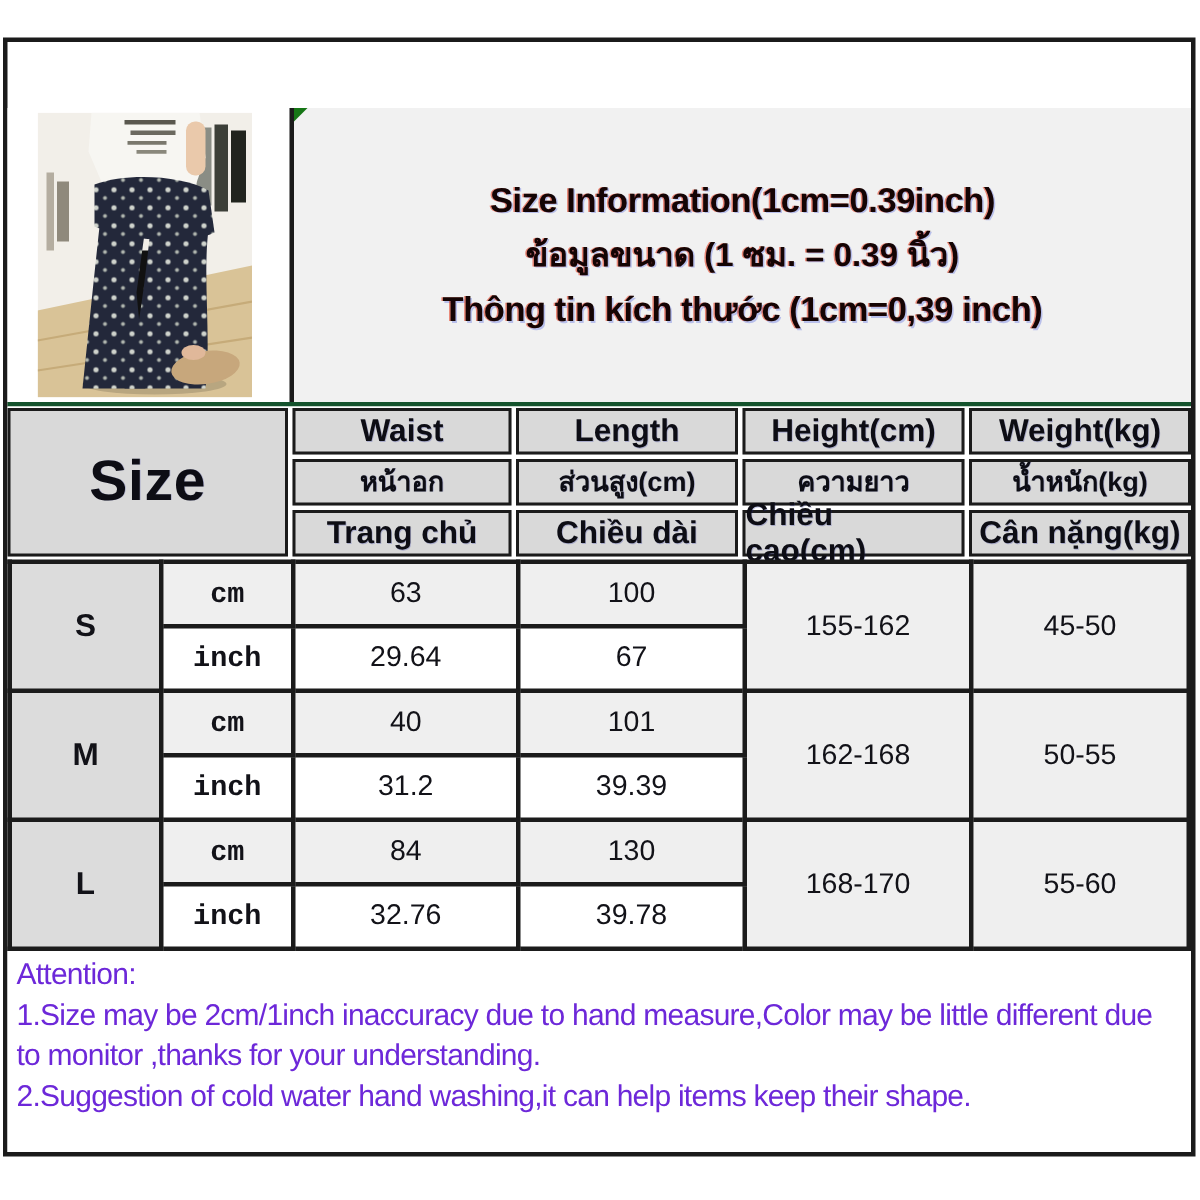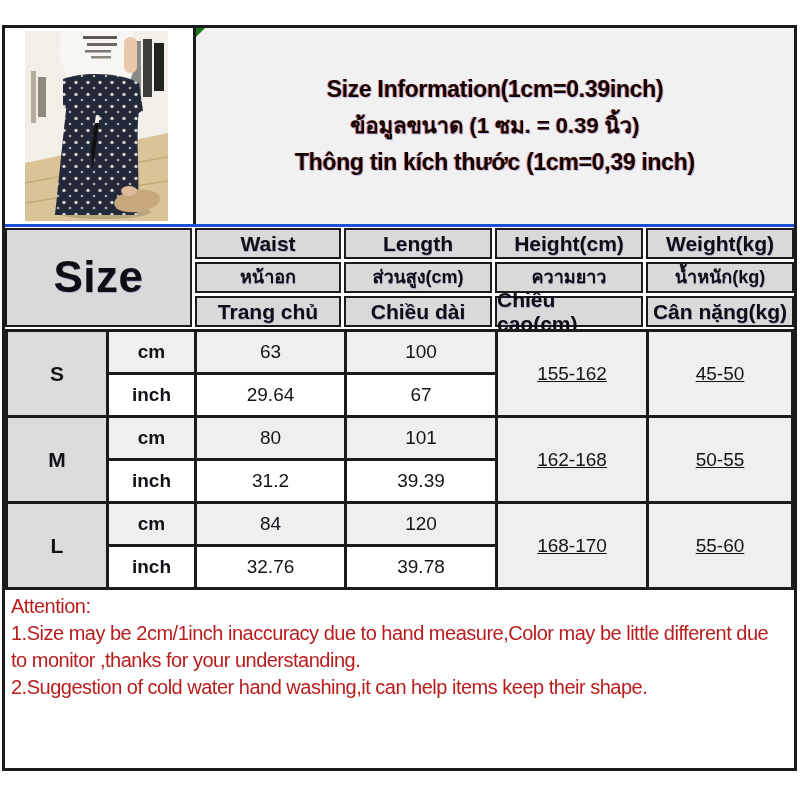--- a/index.html
+++ b/index.html
@@ -7,21 +7,21 @@
   body { font-family: "Liberation Sans", "DejaVu Sans", sans-serif; color: #111; }
   .page { position: relative; width: 800px; height: 800px; background: #fff; overflow: hidden; }
 
   .outer-box {
     position: absolute; left: 2px; top: 25px; width: 795px; height: 746px;
     border: 3px solid #1b1b1b; background: #fff;
     display: flex; flex-direction: column;
   }
 
   
-  .top-region { display: flex; height: 199px; border-bottom: 3px solid #1d4ed8; }
+  .top-region { display: flex; height: 199px; border-bottom: 3px solid #14532d; margin-top: 44px; }
   .photo-cell { width: 188px; background: #fff; position: relative; }
   .photo-frame { position: absolute; left: 20px; top: 3px; width: 143px; height: 190px; overflow: hidden; }
   .title-cell {
     flex: 1; background: #f1f1f1; border-left: 3px solid #1b1b1b; position: relative;
     display: flex; flex-direction: column; justify-content: center; align-items: center;
     gap: 7px; padding: 6px 10px;
   }
   .corner-flag {
     position: absolute; top: 0; left: 0; width: 0; height: 0;
     border-top: 9px solid #167616; border-right: 9px solid transparent;
@@ -40,38 +40,38 @@
     display: grid; grid-template-columns: 187px 146px 148px 148px auto;
     grid-template-rows: repeat(3, 31px); gap: 3px; background: #fff; padding: 1px 0 2px 0;
   }
   .hcell {
     background: #d9d9d9; border: 2px solid #1b1b1b;
     display: flex; align-items: center; justify-content: center;
     font-weight: bold; font-size: 21px; color: #0d0d14; line-height: 1.1;
     text-shadow: 0.5px 0.5px 0 rgba(30, 40, 160, 0.25);
   }
   .hcell.th-lang { font-size: 18px; }
-  .size-cell { grid-row: 1 / 4; grid-column: 1; font-size: 44px; letter-spacing: 0.5px; }
+  .size-cell { grid-row: 1 / 4; grid-column: 1; font-size: 38px; letter-spacing: 0.5px; }
 
   
   table.body-table { border-collapse: collapse; width: 100%; table-layout: fixed; }
   .body-table td {
     border: 3px solid #1b1b1b; text-align: center; vertical-align: middle;
     height: 43px; font-size: 19px; color: #121218; overflow: hidden;
   }
   tr.row-cm td { background: #efefef; }
   tr.row-inch td { background: #ffffff; }
   td.size-col { background: #dcdcdc !important; font-weight: bold; font-size: 21px; }
-  td.unit { font-weight: bold; }
-  td.range { background: #efefef !important; text-decoration: underline; }
+  td.unit { font-weight: bold; font-family: Liberation Mono, monospace; }
+  td.range { background: #efefef !important; }
 
   
   .notes {
     flex: 1; background: #fff; padding: 3px 6px; font-size: 20px; line-height: 1.35;
-    letter-spacing: -0.5px; color: #b91c1c;
+    letter-spacing: -0.5px; color: #6d28d9;
   }
   .notes div { margin: 0; }
 </style>
 </head>
 <body>
 
 <div class="page">
   <div class="outer-box">
 
     <div class="top-region">
@@ -166,36 +166,36 @@
         </tr>
         <tr class="row-inch">
           <td class="unit">inch</td>
           <td>29.64</td>
           <td>67</td>
         </tr>
 
         <tr class="row-cm">
           <td class="size-col" rowspan="2">M</td>
           <td class="unit">cm</td>
-          <td>80</td>
+          <td>40</td>
           <td>101</td>
           <td class="range" rowspan="2">162-168</td>
           <td class="range" rowspan="2">50-55</td>
         </tr>
         <tr class="row-inch">
           <td class="unit">inch</td>
           <td>31.2</td>
           <td>39.39</td>
         </tr>
 
         <tr class="row-cm">
           <td class="size-col" rowspan="2">L</td>
           <td class="unit">cm</td>
           <td>84</td>
-          <td>120</td>
+          <td>130</td>
           <td class="range" rowspan="2">168-170</td>
           <td class="range" rowspan="2">55-60</td>
         </tr>
         <tr class="row-inch">
           <td class="unit">inch</td>
           <td>32.76</td>
           <td>39.78</td>
         </tr>
       </tbody>
     </table>

